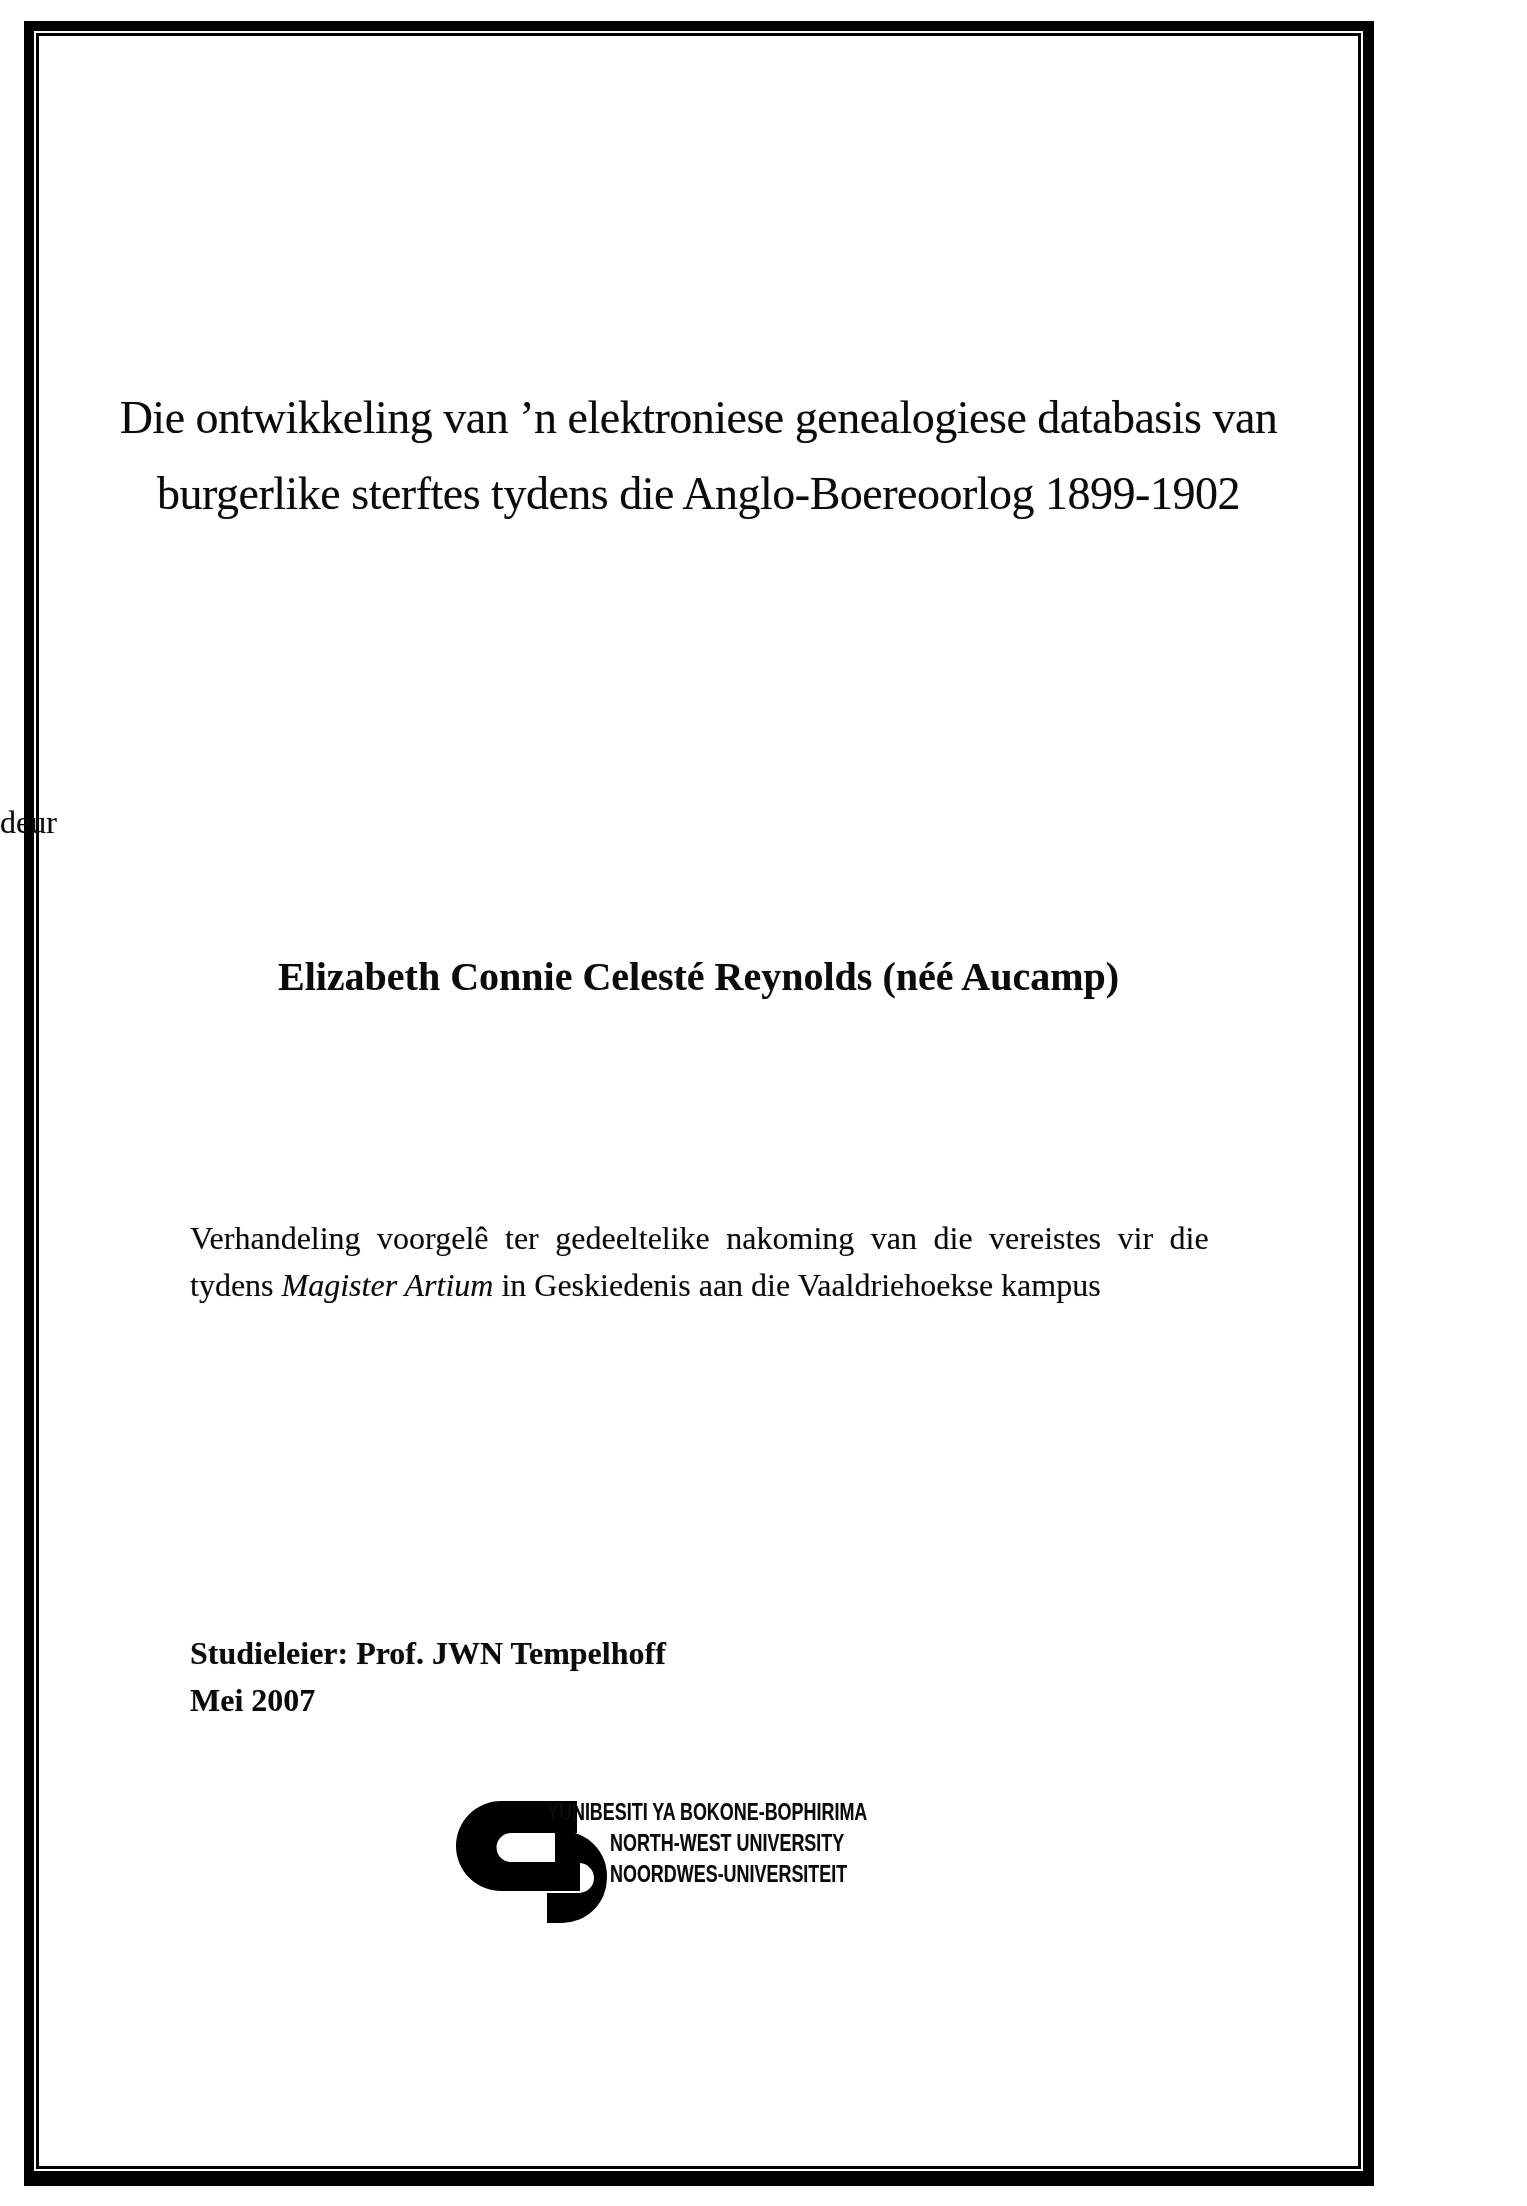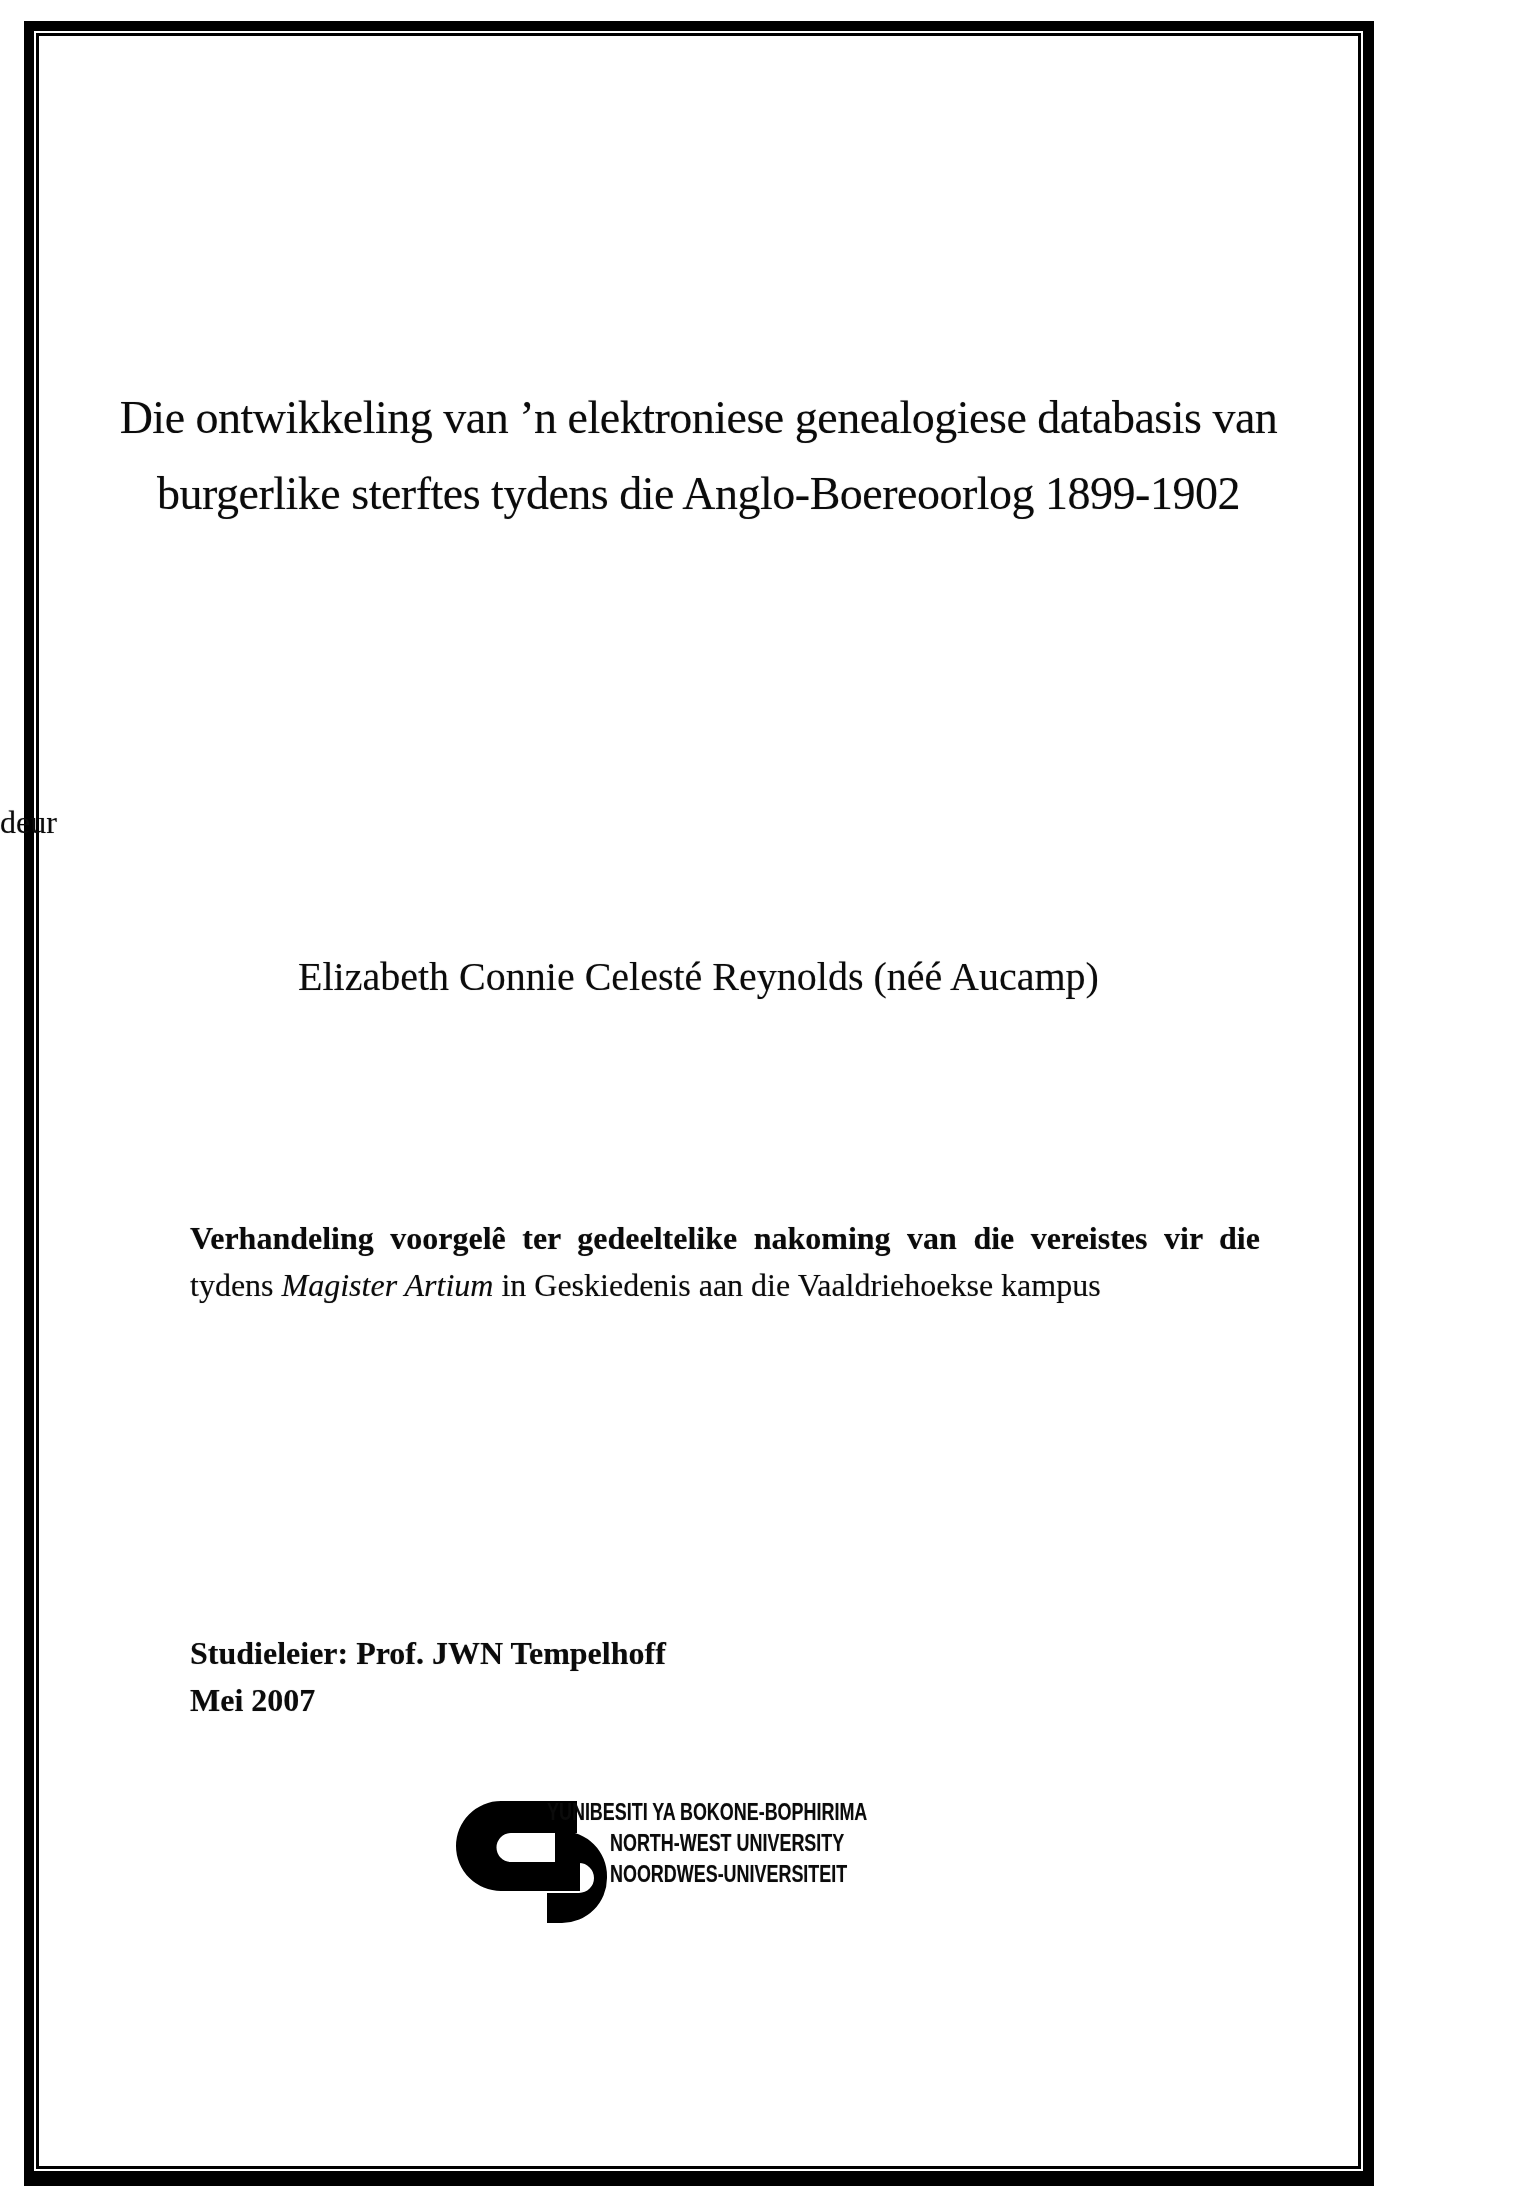--- a/index.html
+++ b/index.html
@@ -50,33 +50,33 @@
     font-size: 32px;
     line-height: 44px;
   }
   .author {
     position: absolute;
     left: 0; right: 0;
     top: 952px;
     text-align: center;
     font-size: 40px;
     line-height: 50px;
+    font-weight: bold;
   }
   .statement {
     position: absolute;
     left: 190px;
     top: 1215px;
     width: 1160px;
     font-size: 32px;
     line-height: 47px;
   }
   .statement .justified {
     display: block;
     word-spacing: 8.5px;
-    font-weight: bold;
   }
   .statement .italic {
     font-style: italic;
     margin-top: 20px;
   }
   .supervisor-block {
     position: absolute;
     left: 190px;
     top: 1630px;
     font-size: 32px;

